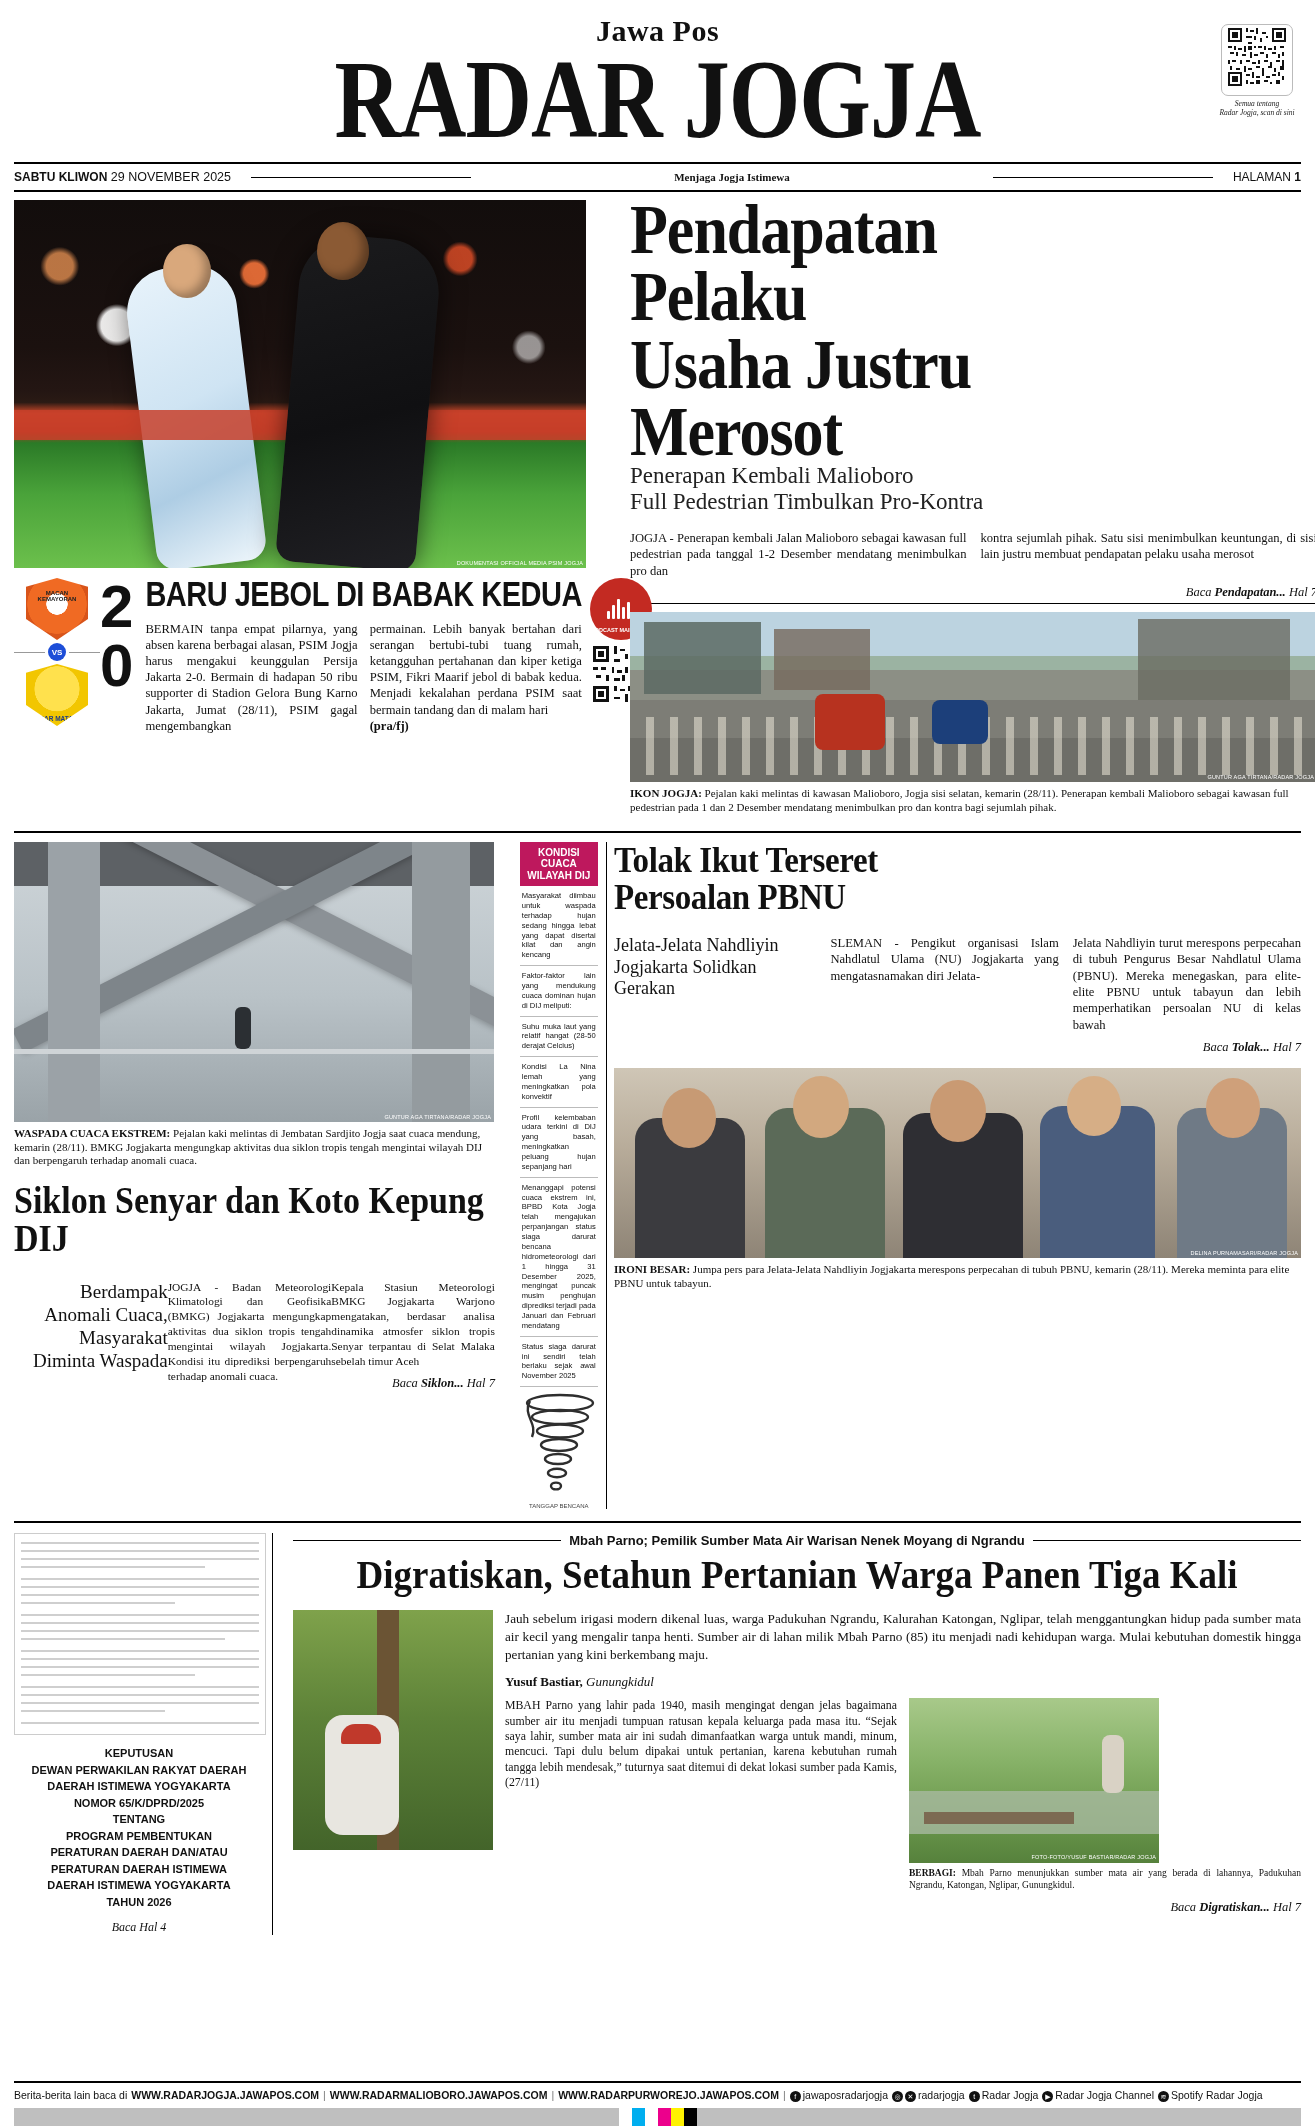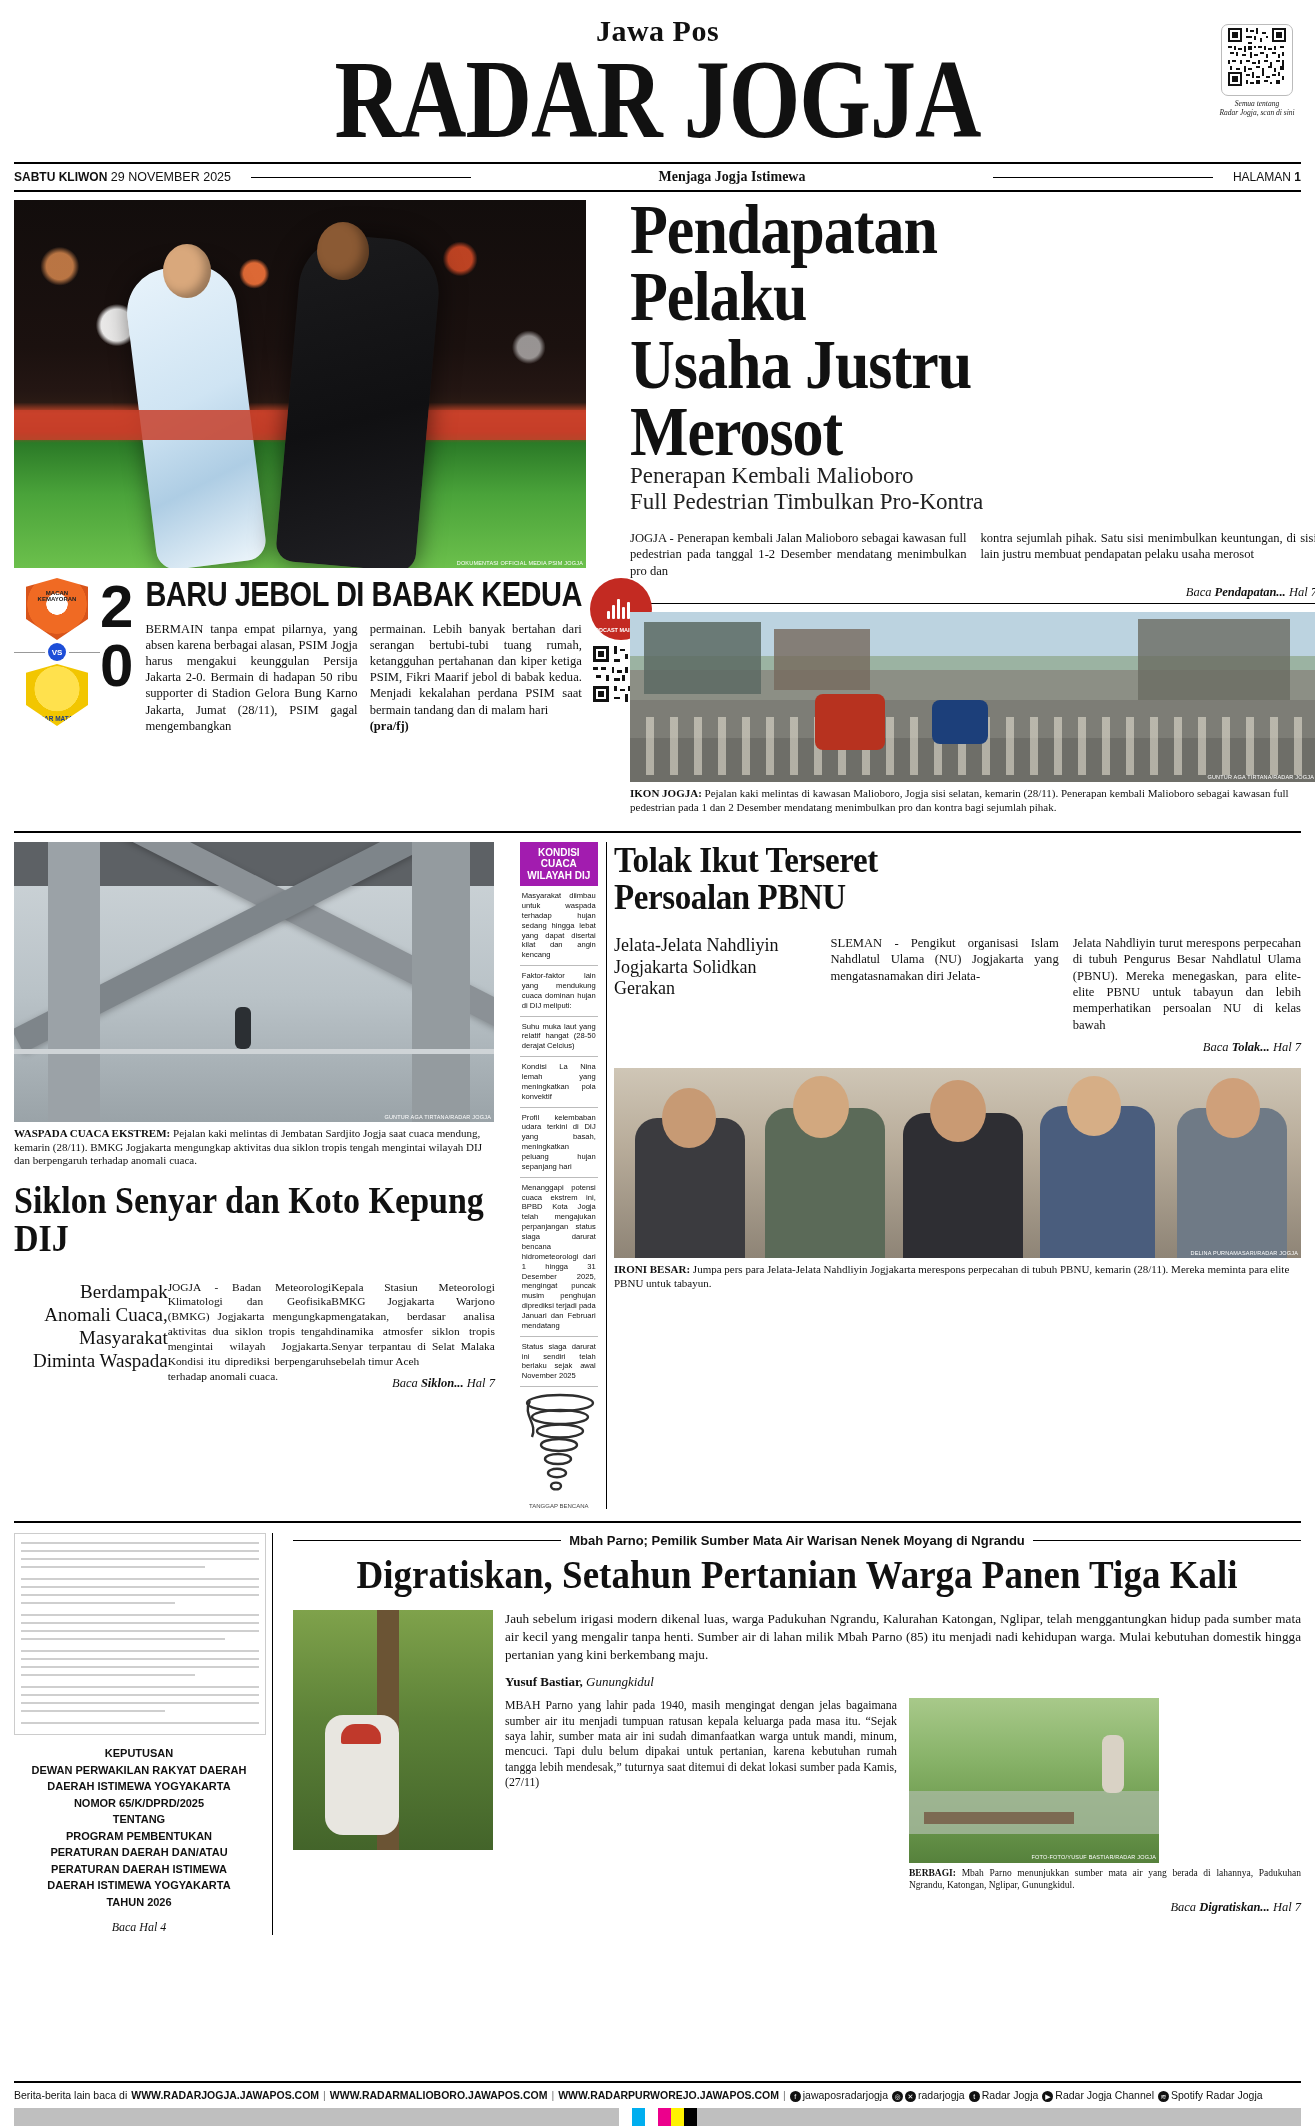--- a/index.html
+++ b/index.html
@@ -28,21 +28,21 @@
   .qrimg{width:64px;height:64px;margin:0 auto;border:1px solid #bbb;border-radius:7px;padding:3px;background:#fff;}
   .qrcap{font-size:7.5px;font-style:italic;line-height:1.25;margin-top:3px;color:#222;}
 
   .datebar{
     display:flex;align-items:center;justify-content:space-between;
     border-top:2px solid #000;border-bottom:2px solid #000;
     height:26px;margin-top:6px;font-size:12.5px;
   }
   .datebar .left{font-family:"Liberation Sans",sans-serif;}
   .datebar .left b{font-weight:bold;font-size:12px;}
-  .datebar .mid{font-family:"Liberation Serif",serif;font-weight:bold;font-size:14px;
+  .datebar .mid{font-family:"Liberation Serif",serif;font-weight:bold;font-size:11px;
       flex:1;text-align:center;position:relative;}
   .datebar .mid:before,.datebar .mid:after{
       content:"";position:absolute;top:50%;width:22%;height:1px;background:#000;}
   .datebar .mid:before{left:2%;}
   .datebar .mid:after{right:2%;}
   .datebar .right{font-family:"Liberation Sans",sans-serif;font-size:12px;}
   .datebar .right b{font-weight:bold;}
 
   
   .row{display:flex;}
@@ -177,21 +177,21 @@
   .bp .beamB{position:absolute;left:-6%;top:18%;width:125%;height:26px;background:#7e858a;
      transform:rotate(-27deg);box-shadow:0 2px 6px rgba(0,0,0,.25);}
   .bp .pillarL{position:absolute;left:7%;top:0;width:52px;height:100%;background:#9ba2a7;}
   .bp .pillarR{position:absolute;right:5%;top:0;width:58px;height:100%;background:#949b9f;}
   .bp .deck{position:absolute;left:0;right:0;top:0;height:44px;background:#5d6165;}
   .bp .rail{position:absolute;left:0;right:0;bottom:24%;height:5px;background:#cfd4d7;}
   .bp .person{position:absolute;left:46%;bottom:26%;width:16px;height:42px;background:#2b2f33;border-radius:6px;}
 
   
   .weather{width:112px;margin-left:10px;font-family:"Liberation Sans",sans-serif;}
-  .wHead{background:#a21caf;color:#fff;font-weight:bold;font-size:10px;line-height:1.15;
+  .wHead{background:#be185d;color:#fff;font-weight:bold;font-size:10px;line-height:1.15;
      padding:5px 6px;text-align:center;}
   .wItem{font-size:7.6px;line-height:1.3;padding:5px 2px;border-bottom:1px solid #bbb;text-align:justify;}
   .wItem:last-child{border-bottom:none;}
   .tornado{margin:6px auto 2px;width:78px;height:108px;position:relative;}
   .wBadge{font-size:6px;text-align:center;color:#444;margin-top:2px;}
 
   
   .subHead{font-family:"Liberation Serif",serif;font-weight:bold;font-size:33px;
      line-height:1.02;letter-spacing:-.4px;transform:scaleY(1.1);transform-origin:left top;}
   .subDeckRow{display:flex;gap:14px;margin-top:26px;}

